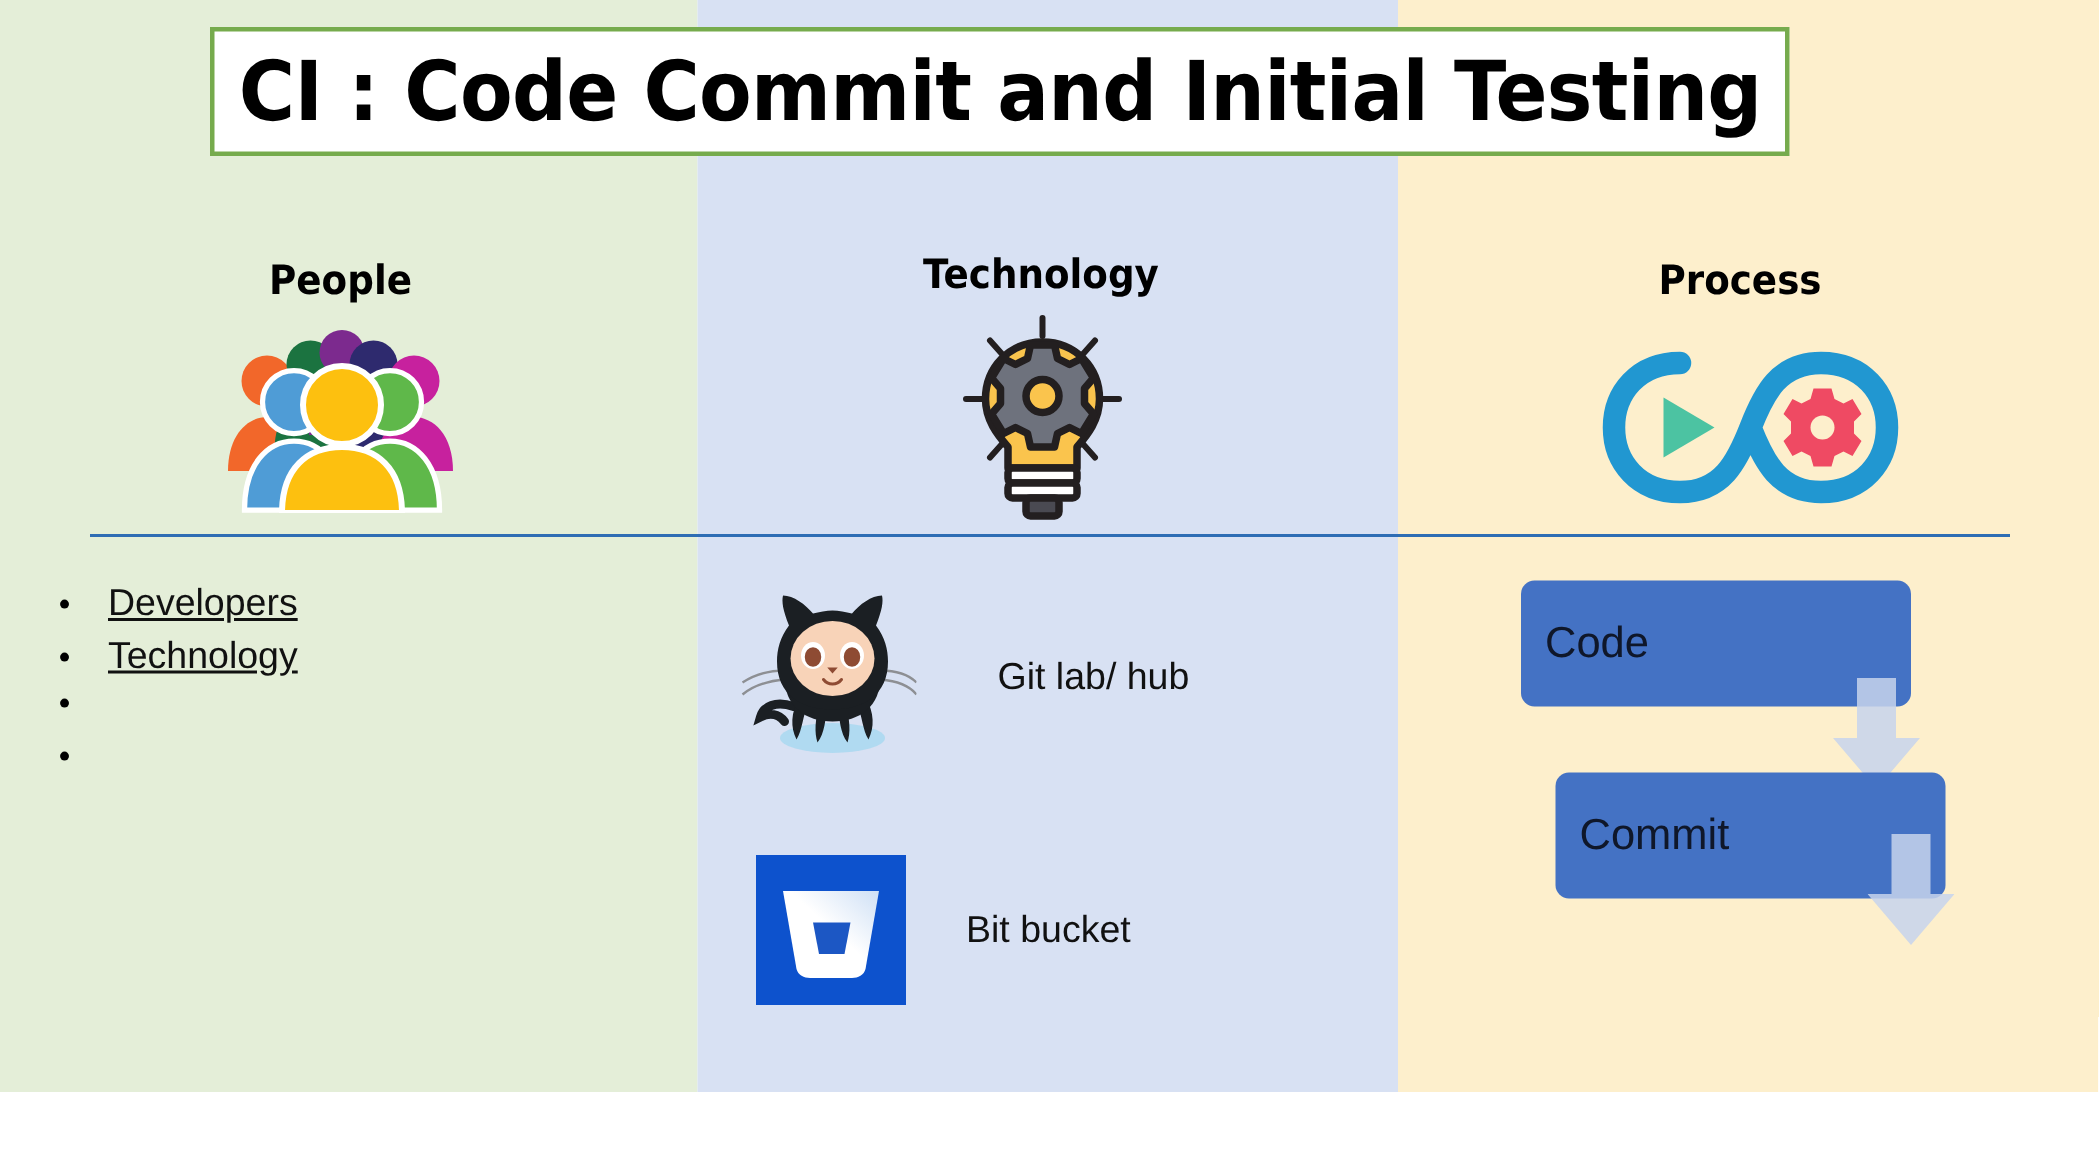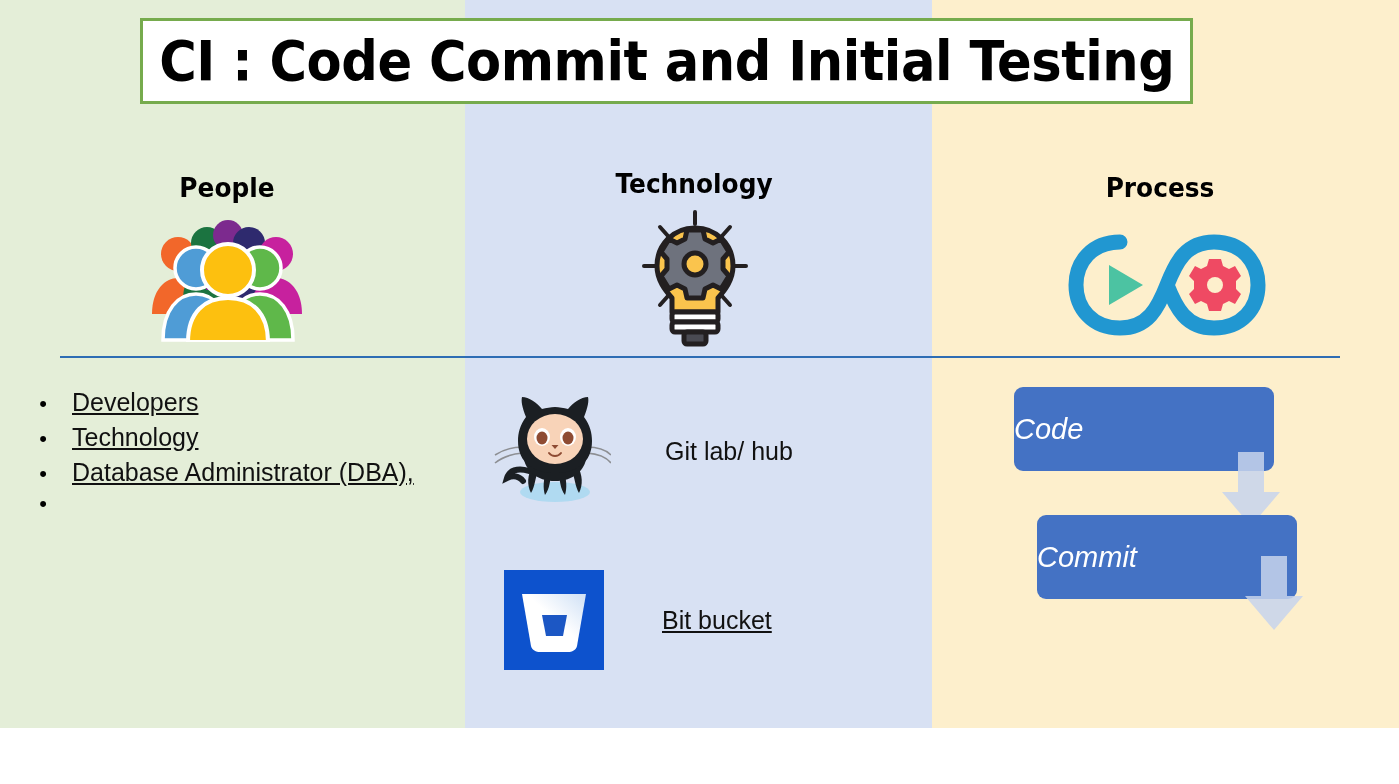--- a/index.html
+++ b/index.html
@@ -113,44 +113,44 @@
   #tool-github { left: 493px; top: 393px; }
   #tool-bitbucket { left: 504px; top: 570px; }
   .tool-label {
     font-family: "Liberation Sans", sans-serif;
     font-size: 25px;
     color: #111111;
     white-space: nowrap;
     text-align: center;
   }
   #tool-github .tool-label { margin-left: 54px; }
-  #tool-bitbucket .tool-label { margin-left: 58px; text-decoration: underline; }
+  #tool-bitbucket .tool-label { margin-left: 40px; }
 
   
   .bb-square {
     width: 100px;
     height: 100px;
     background: #0d52cd;
     position: relative;
   }
 
   
   .flow-box {
     position: absolute;
     background: #4472c4;
     border-radius: 9px;
     display: flex;
     align-items: center;
   }
   .flow-label {
-    color: #ffffff;
+    color: #0f172a;
     font-family: "Liberation Sans", sans-serif;
     font-size: 29px;
+    padding-left: 16px;
     white-space: nowrap;
-    font-style: italic;
   }
   #flow-code        { left: 1014px; top: 387px; width: 260px; height: 84px; }
   #flow-commit      { left: 1037px; top: 491px; width: 260px; height: 84px; margin-top: 24px; }
   #flow-statictests { left: 1060px; top: 594px; width: 262px; height: 84px; }
 
   .flow-arrow {
     position: absolute;
     width: 58px;
     height: 74px;
   }
@@ -252,21 +252,20 @@
     <div class="bullet-row">
       <span class="bullet-dot">•</span>
       <span class="bullet-text">Developers</span>
     </div>
     <div class="bullet-row">
       <span class="bullet-dot">•</span>
       <span class="bullet-text">Technology</span>
     </div>
     <div class="bullet-row">
       <span class="bullet-dot">•</span>
-      <span class="bullet-text">Database Administrator (DBA),</span>
     </div>
     <div class="bullet-row">
       <span class="bullet-dot">•</span>
     </div>
   </div>
 
   <div id="divider"></div>
 
   <div class="tool-row" id="tool-github">
     <span>

